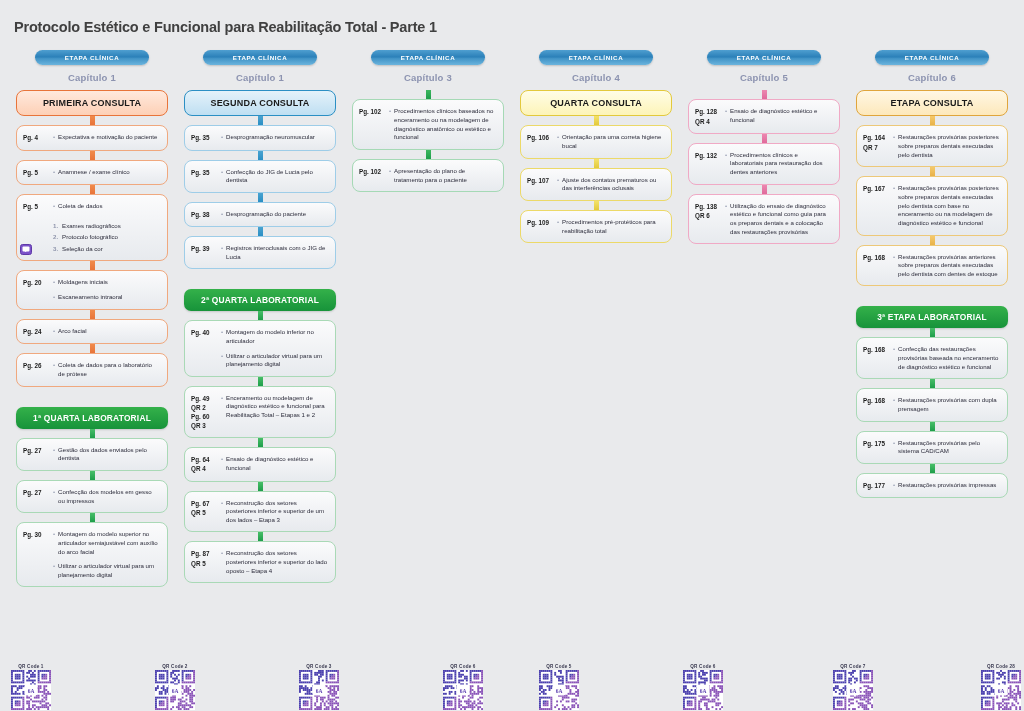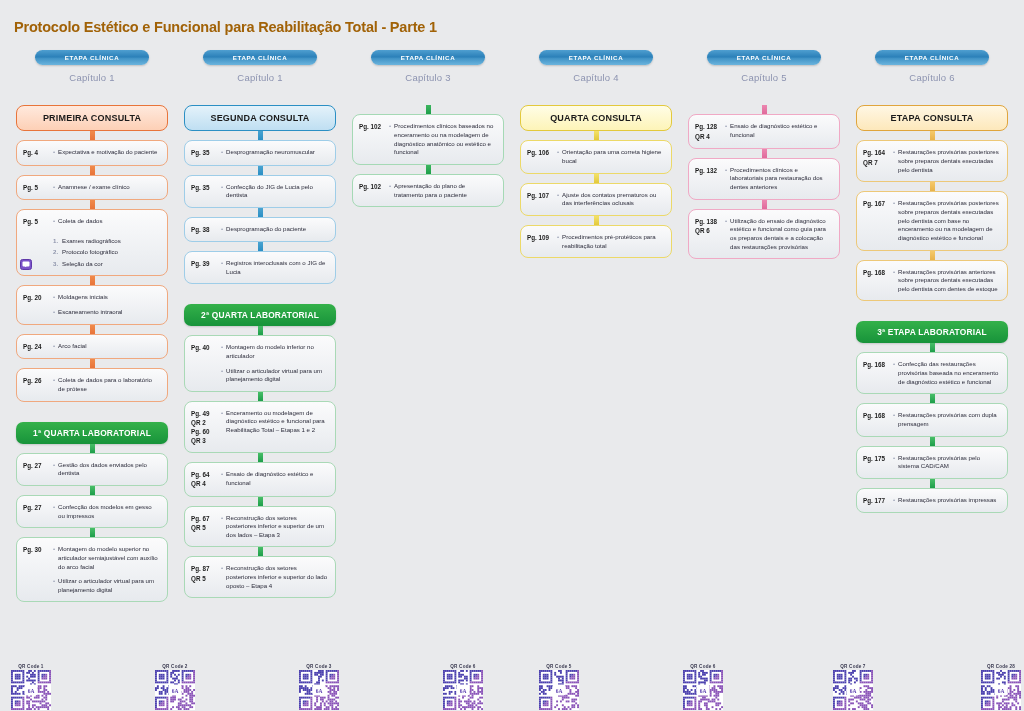--- a/index.html
+++ b/index.html
@@ -7,43 +7,43 @@
   body {
     width:1024px; height:711px;
     background:#e9eaec;
     font-family:"Liberation Sans", sans-serif;
     overflow:hidden;
     position:relative;
   }
   #page-title {
     font-size:14.5px;
     font-weight:bold;
-    color:#a16207;
+    color:#404040;
     padding:9px 0 0 14px;
     letter-spacing:-0.2px;
   }
   .columns {
     display:flex;
     align-items:flex-start;
     padding:6px 8px 0 8px;
     gap:0px;
   }
   .col { width:170.6px; padding:0 8px; display:flex; flex-direction:column; align-items:center; }
 
   
   .etapa-pill {
     width:114px; height:15px; border-radius:7.5px;
     background:linear-gradient(180deg,#4f9fd0 0%,#2a7fb8 48%,#3d90c4 52%,#6bb4dd 100%);
     color:#fff; font-size:6.2px; font-weight:bold; letter-spacing:0.6px;
     display:flex; align-items:center; justify-content:center;
     box-shadow:0 1px 2px rgba(0,0,0,.18);
   }
   .cap-label {
-    font-size:9.5px; color:#8c93b0; font-weight:normal;
-    margin:7px 0 22px 0; letter-spacing:.2px;
+    font-size:9.5px; color:#8c93b0; font-weight:bold;
+    margin:7px 0 7px 0; letter-spacing:.2px;
   }
 
   
   .consulta {
     width:100%; height:26px; border-radius:8px;
     display:flex; align-items:center; justify-content:center;
     font-size:9px; font-weight:bold; color:#1a1a1a;
     letter-spacing:.2px; text-align:center;
     border:1.4px solid #888;
     background:linear-gradient(180deg,#fdfdfd 0%,#eceff3 100%);

